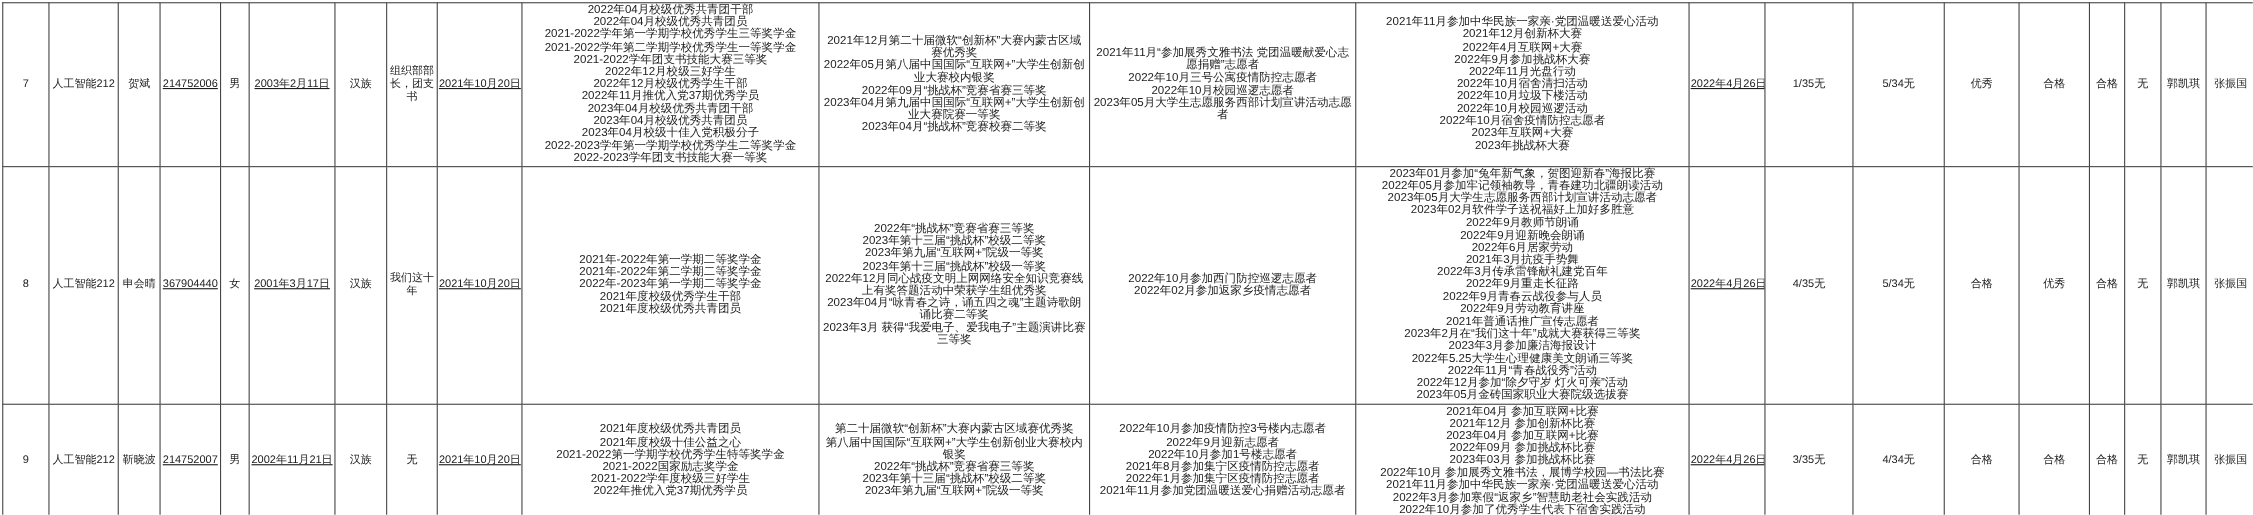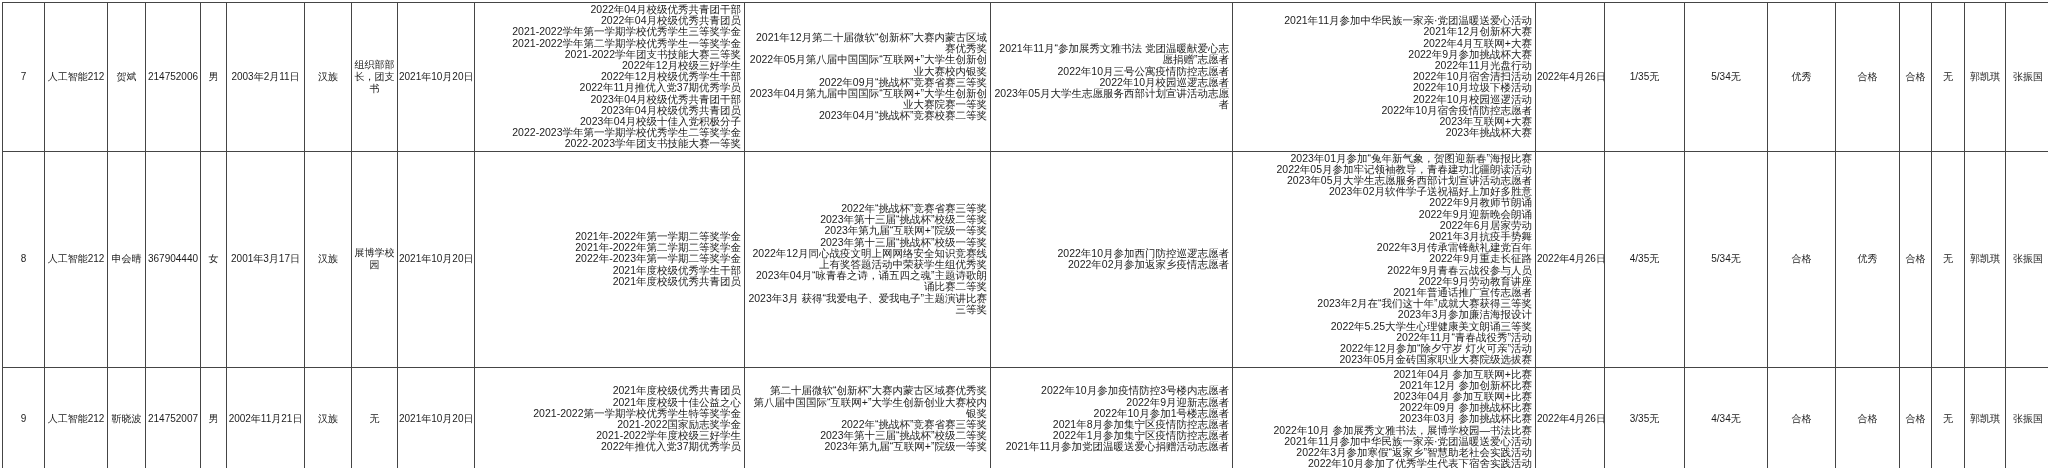--- a/index.html
+++ b/index.html
@@ -1,22 +1,22 @@
 <!DOCTYPE html>
 <html><head>
 <meta charset="utf-8">
 <style>
   html,body{margin:0;padding:0;background:#ffffff;}
   body{width:2048px;height:468px;overflow:hidden;
        font-family:"Liberation Sans","DejaVu Sans",sans-serif;color:#1b1b1b;}
   table{border-collapse:collapse;table-layout:fixed;width:2042px;margin:2px 0 0 2px;}
   td{border:1px solid #454545;overflow:hidden;vertical-align:middle;background:#fff;}
   td.c{text-align:center;font-size:10px;line-height:12px;padding:0 1px;}
-  td.cn{white-space:nowrap;}
-  td.l{text-align:right;font-size:10.5px;line-height:11.2px;padding:1px 3px;white-space:pre-line;word-break:break-all;}
+  td.cn{white-space:nowrap;text-decoration:underline;}
+  td.l{text-align:center;font-size:10.5px;line-height:11.2px;padding:1px 3px;white-space:pre-line;word-break:break-all;}
   tr.r7{height:143px;}
   tr.r8{height:213px;}
   tr.r9{height:103px;}
 </style>
 </head>
 <body>
 
 <table>
   <colgroup>
     <col style="width:42px">
@@ -97,21 +97,21 @@
       <td class="c">张振国</td>
     </tr>
     <tr class="r8">
       <td class="c">8</td>
       <td class="c">人工智能212</td>
       <td class="c">申会晴</td>
       <td class="c cn">367904440</td>
       <td class="c">女</td>
       <td class="c cn">2001年3月17日</td>
       <td class="c">汉族</td>
-      <td class="c">展博学校园</td>
+      <td class="c">我们这十年</td>
       <td class="c cn">2021年10月20日</td>
       <td class="l">2021年-2022年第一学期二等奖学金
 2021年-2022年第二学期二等奖学金
 2022年-2023年第一学期二等奖学金
 2021年度校级优秀学生干部
 2021年度校级优秀共青团员</td>
       <td class="l">2022年“挑战杯”竞赛省赛三等奖
 2023年第十三届“挑战杯”校级二等奖
 2023年第九届“互联网+”院级一等奖
 2023年第十三届“挑战杯”校级一等奖

